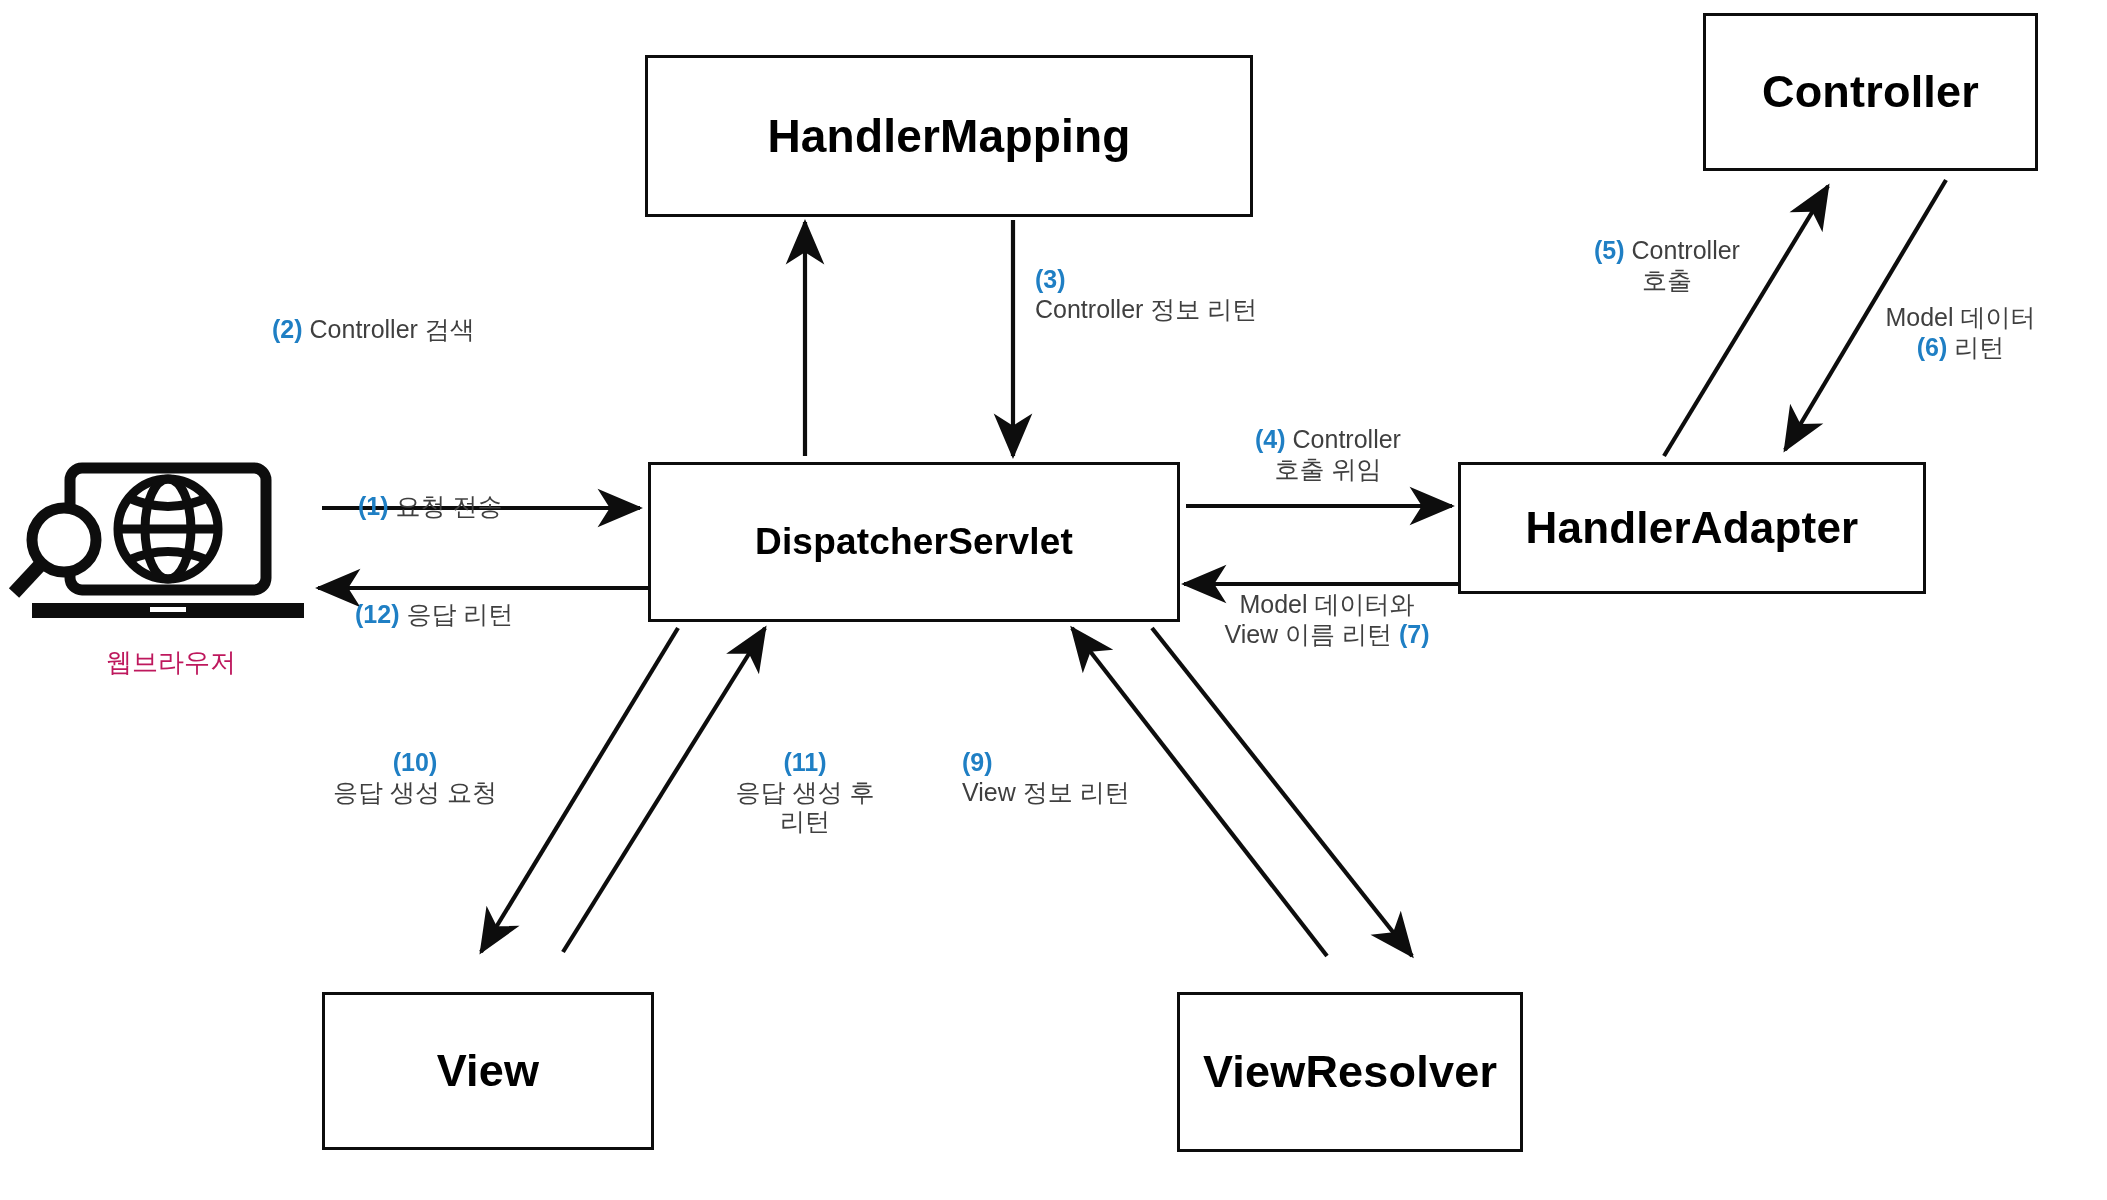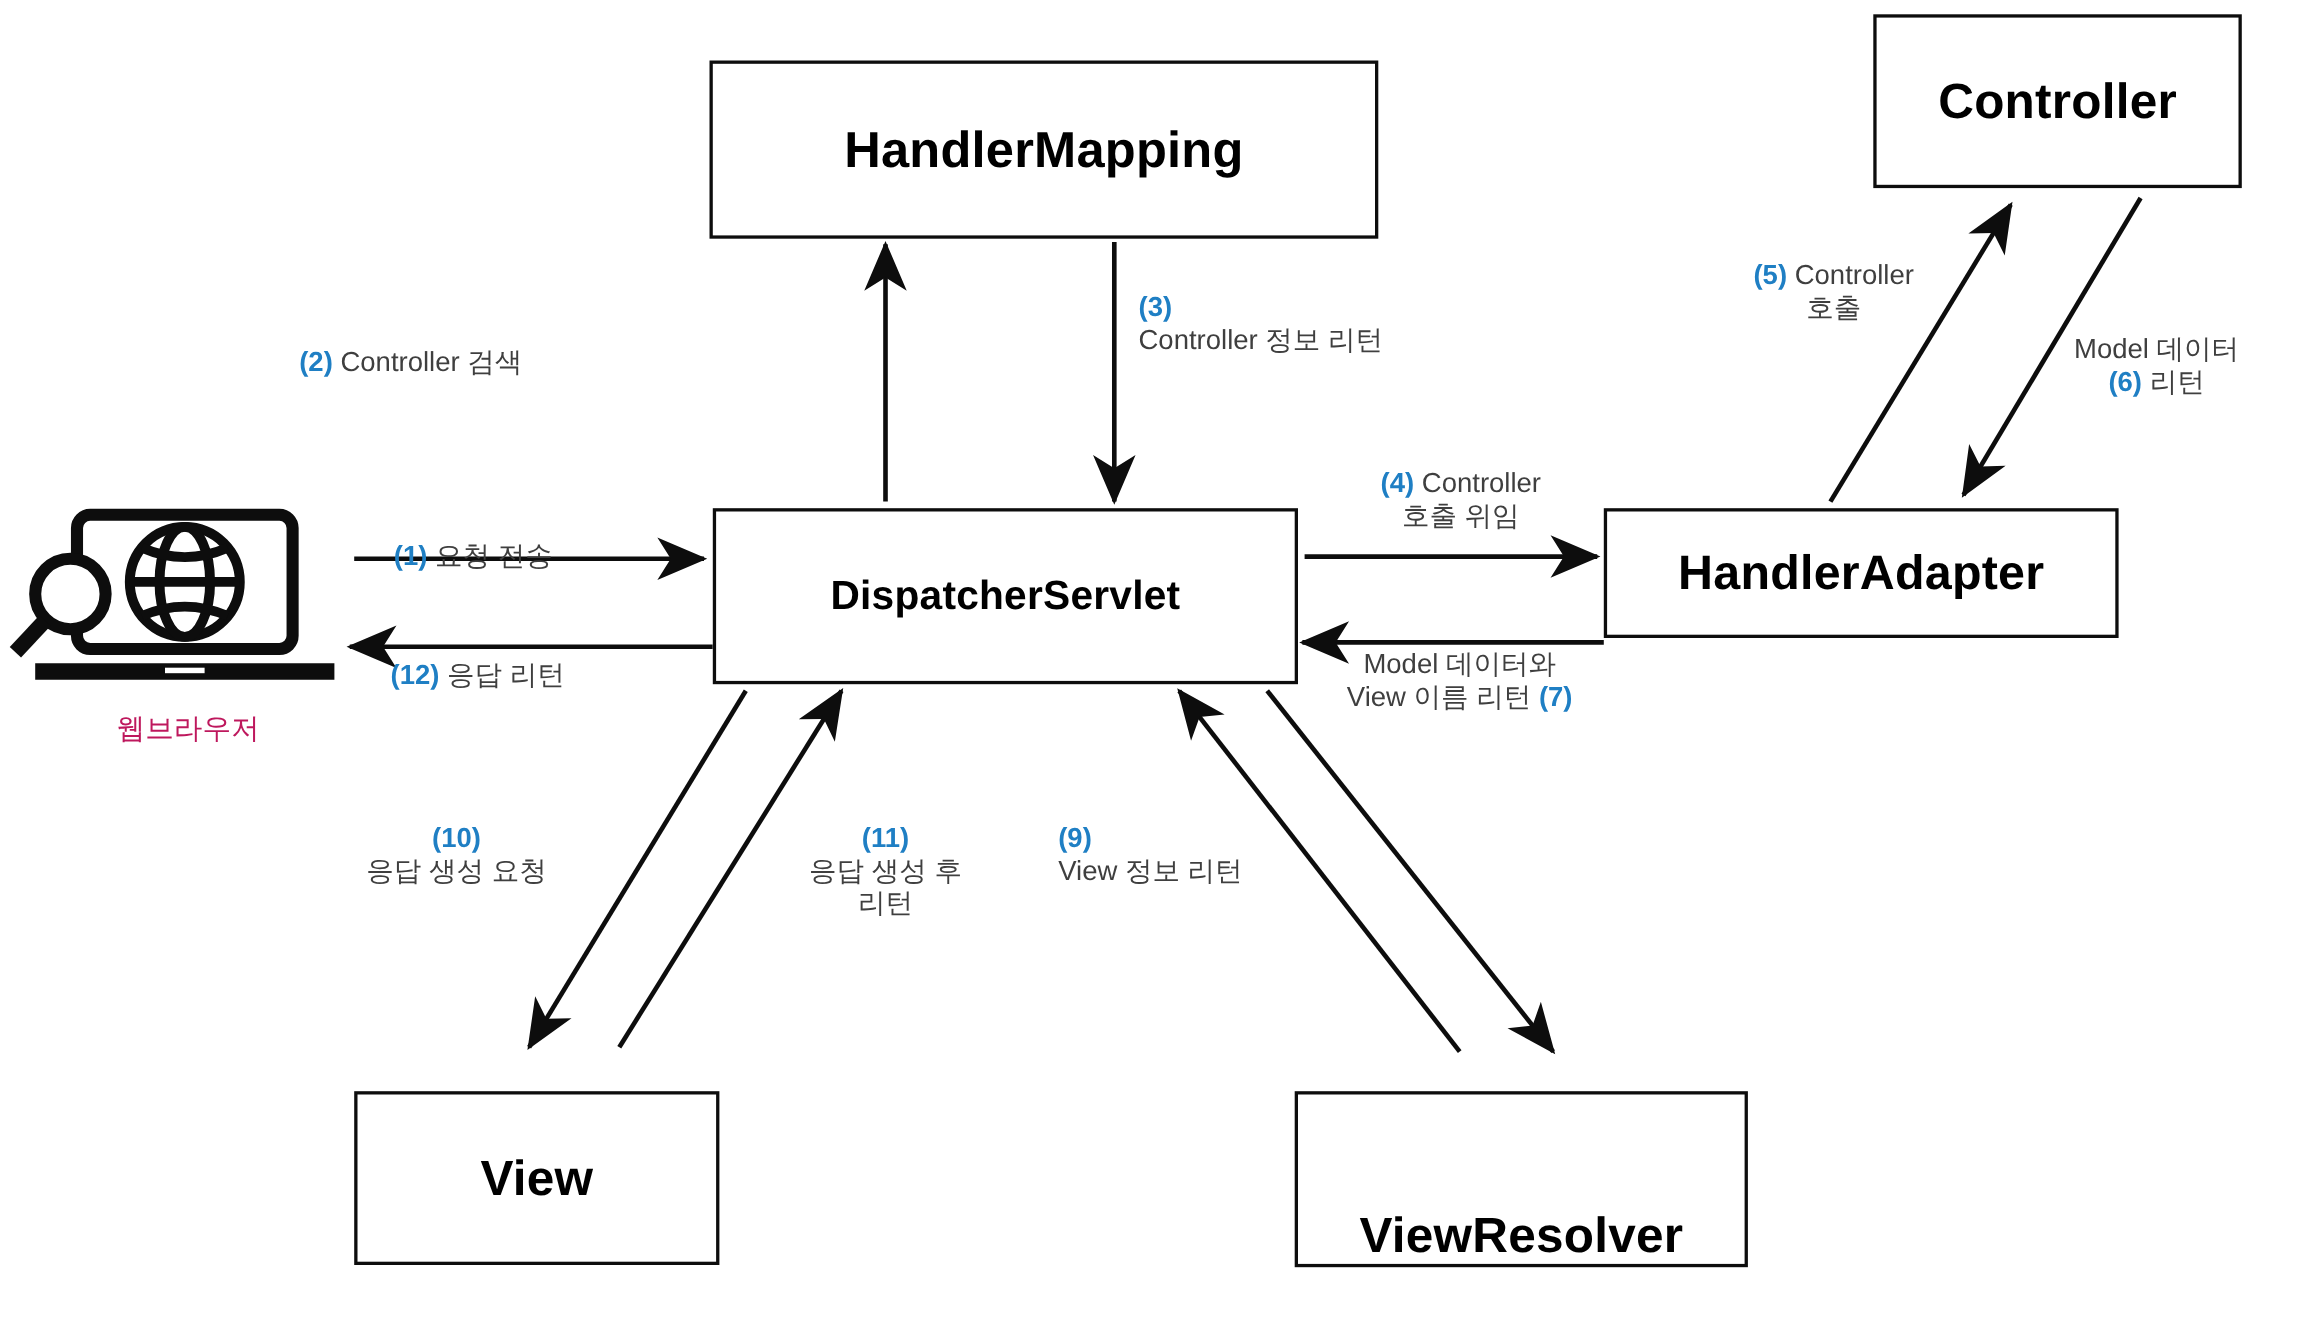--- a/index.html
+++ b/index.html
@@ -86,29 +86,29 @@
   </div>
 
   <div class="node-box" style="left:1703px;top:13px;width:335px;height:158px;">
     <span class="node-title" style="font-size:45px;">Controller</span>
   </div>
 
   <div class="node-box" style="left:648px;top:462px;width:532px;height:160px;">
     <span class="node-title" style="font-size:37px;">DispatcherServlet</span>
   </div>
 
-  <div class="node-box" style="left:1458px;top:462px;width:468px;height:118px;">
+  <div class="node-box" style="left:1458px;top:462px;width:468px;height:132px;">
     <span class="node-title" style="font-size:44px;">HandlerAdapter</span>
   </div>
 
   <div class="node-box" style="left:322px;top:992px;width:332px;height:158px;">
     <span class="node-title" style="font-size:45px;">View</span>
   </div>
 
-  <div class="node-box" style="left:1177px;top:992px;width:412px;height:160px;align-items:flex-end;">
+  <div class="node-box" style="left:1177px;top:992px;width:346px;height:160px;">
     <span class="node-title" style="font-size:45px;">ViewResolver</span>
   </div>
 
   <div class="lbl" style="left:358px;top:452px;margin-top:40px;">
     <span class="num">(1)</span>
     <span>요청 전송</span>
   </div>
 
   <div class="lbl" style="left:355px;top:600px;">
     <span class="num">(12)</span>

